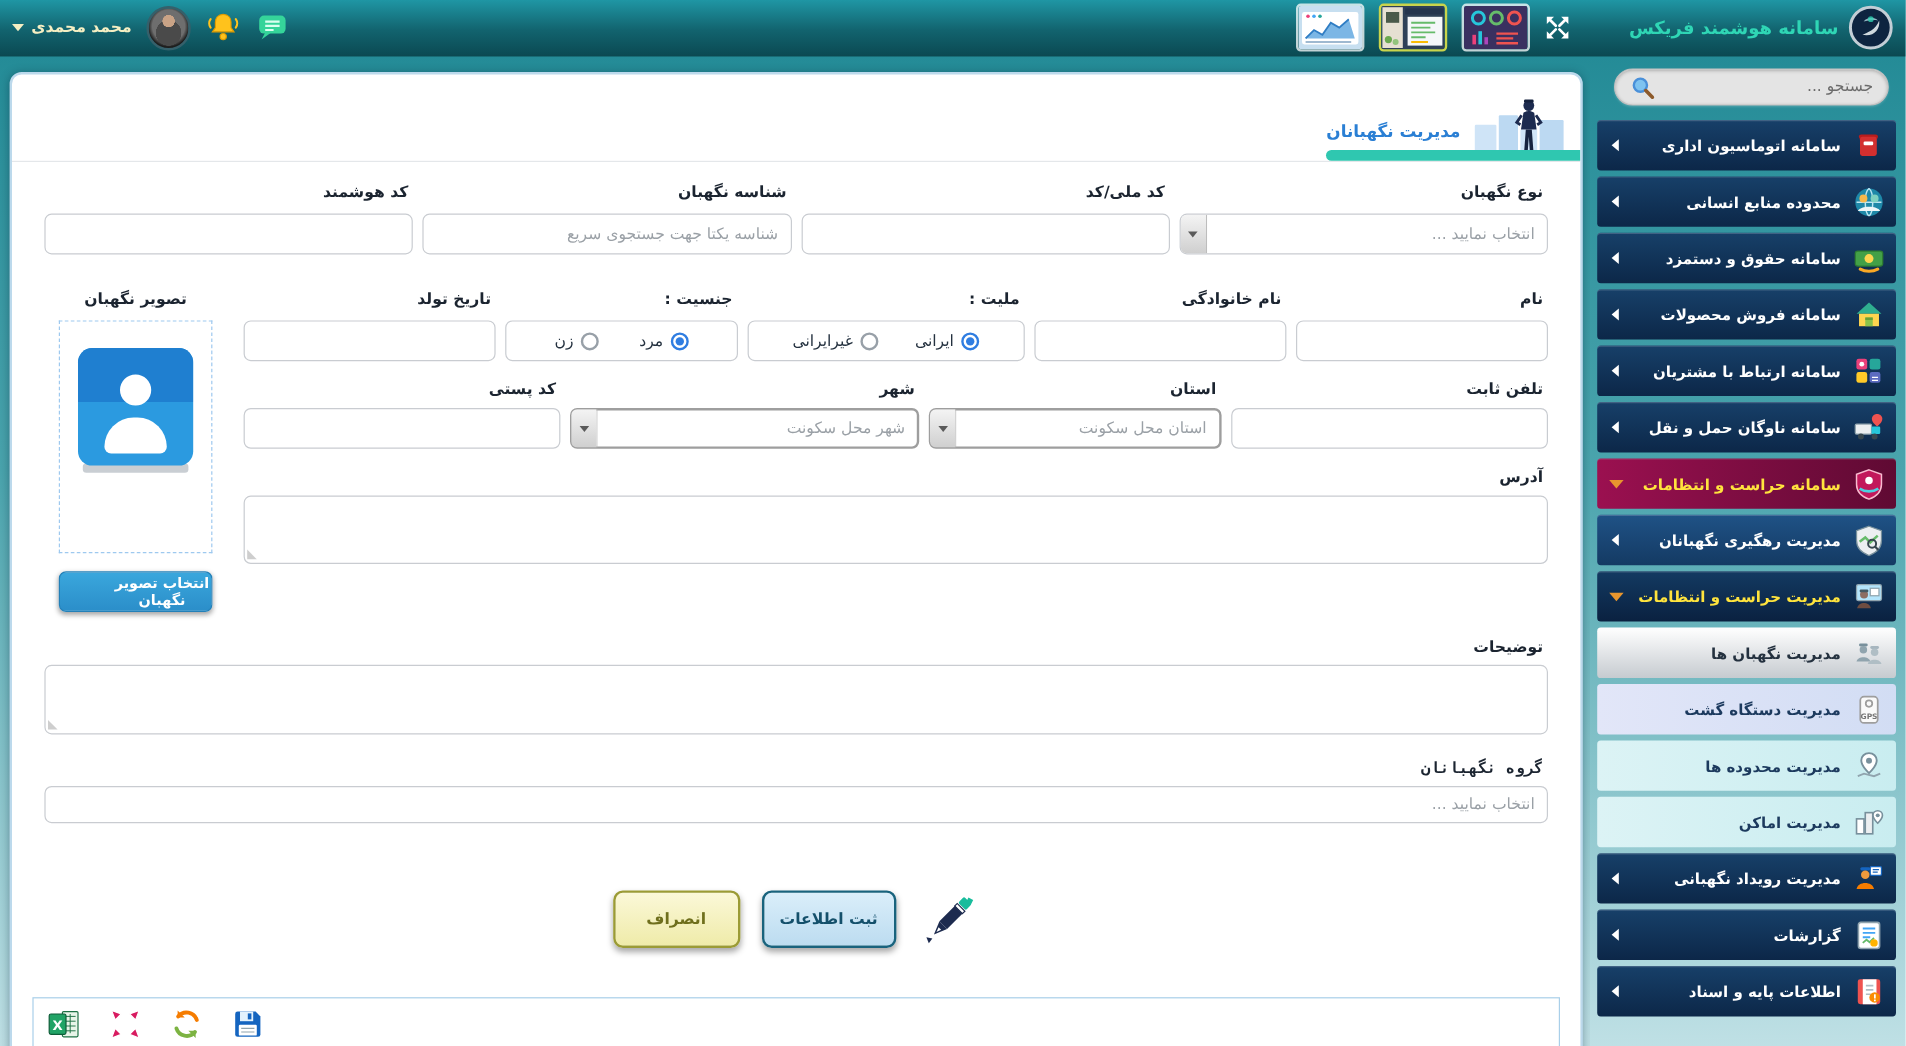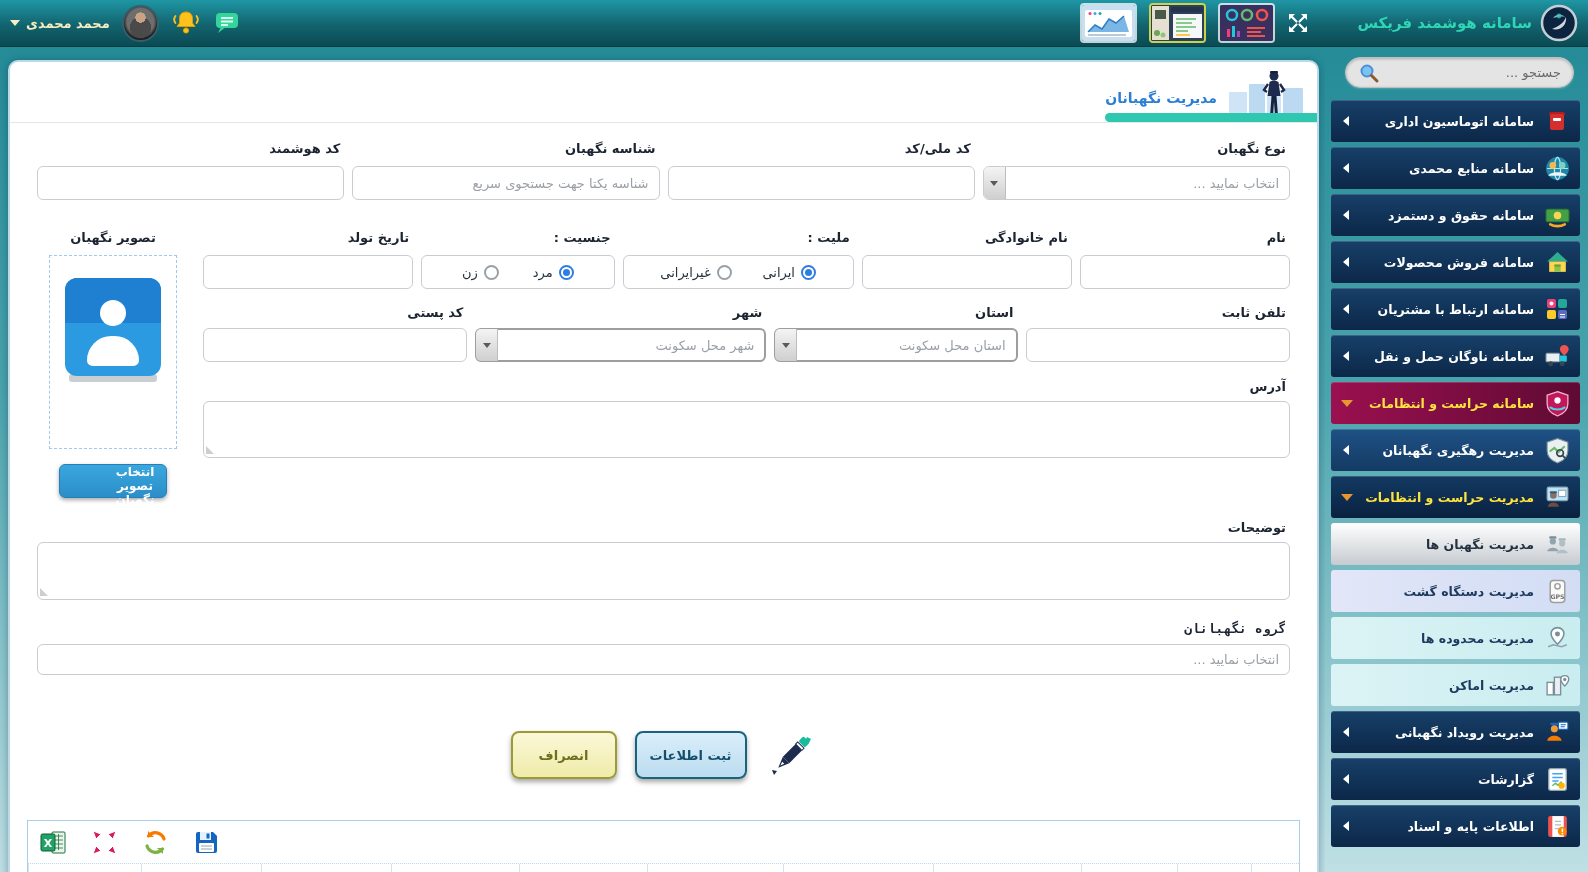--- a/index.html
+++ b/index.html
@@ -60,21 +60,21 @@
   .side-item.s-current{background:linear-gradient(180deg,#ffffff,#c6cbd0);color:#24313f;}
   .side-item.s-lav{background:linear-gradient(90deg,#e2e6f8,#d2ddf4);color:#1c3a5e;box-shadow:none;}
   .side-item.s-cyan{background:linear-gradient(90deg,#dcf3f5,#c9edf0);color:#1c3a5e;box-shadow:none;}
   
   .content{flex:1;padding:13px 6px 0 8px;overflow:hidden;}
   .card{
     background:#fff;border:2px solid #bcd9ec;border-radius:10px;
     box-shadow:0 1px 8px rgba(0,30,50,.35);
     min-height:1100px;overflow:hidden;
   }
-  .card-header{height:61px;border-bottom:1px solid #e4e7ea;display:flex;position:relative;}
+  .card-header{height:73px;border-bottom:1px solid #e4e7ea;display:flex;position:relative;}
   .tab{position:relative;display:flex;align-items:flex-end;gap:6px;padding:0 10px 0 0;}
   .tab-title{color:#2a7fd4;font-weight:bold;font-size:14px;margin:0 4px 16px 10px;white-space:nowrap;}
   .tab-underline{position:absolute;bottom:0;right:0;width:212px;height:9px;background:#2fc7b0;border-radius:6px 0 0 6px;}
   
   .form{padding:0 27px;}
   .frow{display:flex;gap:8px;}
   .fgroup{flex:1;min-width:0;}
   .flabel{display:block;text-align:right;font-weight:bold;font-size:13px;color:#1b2430;margin:0 4px 10px;}
   .mt1 .flabel{margin-top:18px;}
   .mt2 .flabel{margin-top:30px;}
@@ -110,21 +110,21 @@
     width:128px;height:194px;border:1px dashed #9ec9ef;background:#fff;
     display:flex;justify-content:center;align-items:flex-start;padding-top:22px;
   }
   .contact-icon{width:100px;height:104px;position:relative;}
   .ci-shadow{position:absolute;left:6px;right:6px;bottom:0;height:8px;background:#c9ced3;border-radius:3px;}
   .ci-card{position:absolute;inset:0 2px 6px;background:#2b9ae0;border-radius:12px;overflow:hidden;}
   .ci-band{position:absolute;top:0;left:0;right:0;height:46%;background:#1f7fd0;}
   .ci-head{position:absolute;top:22%;left:50%;transform:translateX(-50%);width:26px;height:26px;border-radius:50%;background:#fff;}
   .ci-body{position:absolute;bottom:10px;left:50%;transform:translateX(-50%);width:52px;height:30px;border-radius:26px 26px 6px 6px;background:#fff;}
   .photo-button{
-    margin-top:15px;width:108px;height:34px;border-radius:6px;cursor:pointer;
+    margin-top:15px;width:128px;height:34px;border-radius:6px;cursor:pointer;
     background:linear-gradient(180deg,#3aa7dd,#2b8ec9);border:1px solid #2380b8;
     color:#fff;font:inherit;font-size:12px;font-weight:bold;
     box-shadow:0 2px 4px rgba(0,0,0,.35);
     padding-left:44px;
   }
   .ta-wrap{position:relative;}
   .ta{
     width:100%;height:57px;border:1px solid #c9ccd1;border-radius:6px;resize:none;
     padding:6px 10px;font:inherit;font-size:13px;color:#333;outline:none;display:block;
   }
@@ -275,21 +275,21 @@
     <div class="side-item">
       <span class="sicon">
           <svg width="27" height="27" viewBox="0 0 26 26">
             <circle cx="13" cy="13" r="11" fill="#1e88a8"></circle>
             <path d="M3 13h20M13 2c4 3 4 19 0 22M13 2c-4 3-4 19 0 22" stroke="#bde7f2" stroke-width="1.2" fill="none"></path>
             <circle cx="8.5" cy="10" r="3.2" fill="#f7b84b"></circle>
             <circle cx="17.5" cy="10" r="3.2" fill="#7fd1c0"></circle>
             <path d="M4 20c2.5-4.5 15.5-4.5 18 0z" fill="#eef6f8"></path>
           </svg>
         </span>
-      <span class="slabel">سامانه منابع محمدی</span>
+      <span class="slabel">محدوده منابع انسانی</span>
       <span class="chev-left"></span>
     </div>
     <div class="side-item">
       <span class="sicon">
           <svg width="27" height="27" viewBox="0 0 26 26">
             <rect x="2" y="7" width="22" height="12" rx="2" fill="#43a047" stroke="#2e7d32"></rect>
             <circle cx="13" cy="13" r="3.6" fill="#ffd54f"></circle>
             <path d="M6 21.5c4 2.2 10 2.2 14 0" stroke="#f9a825" stroke-width="2.6" fill="none" stroke-linecap="round"></path>
           </svg>
         </span>

